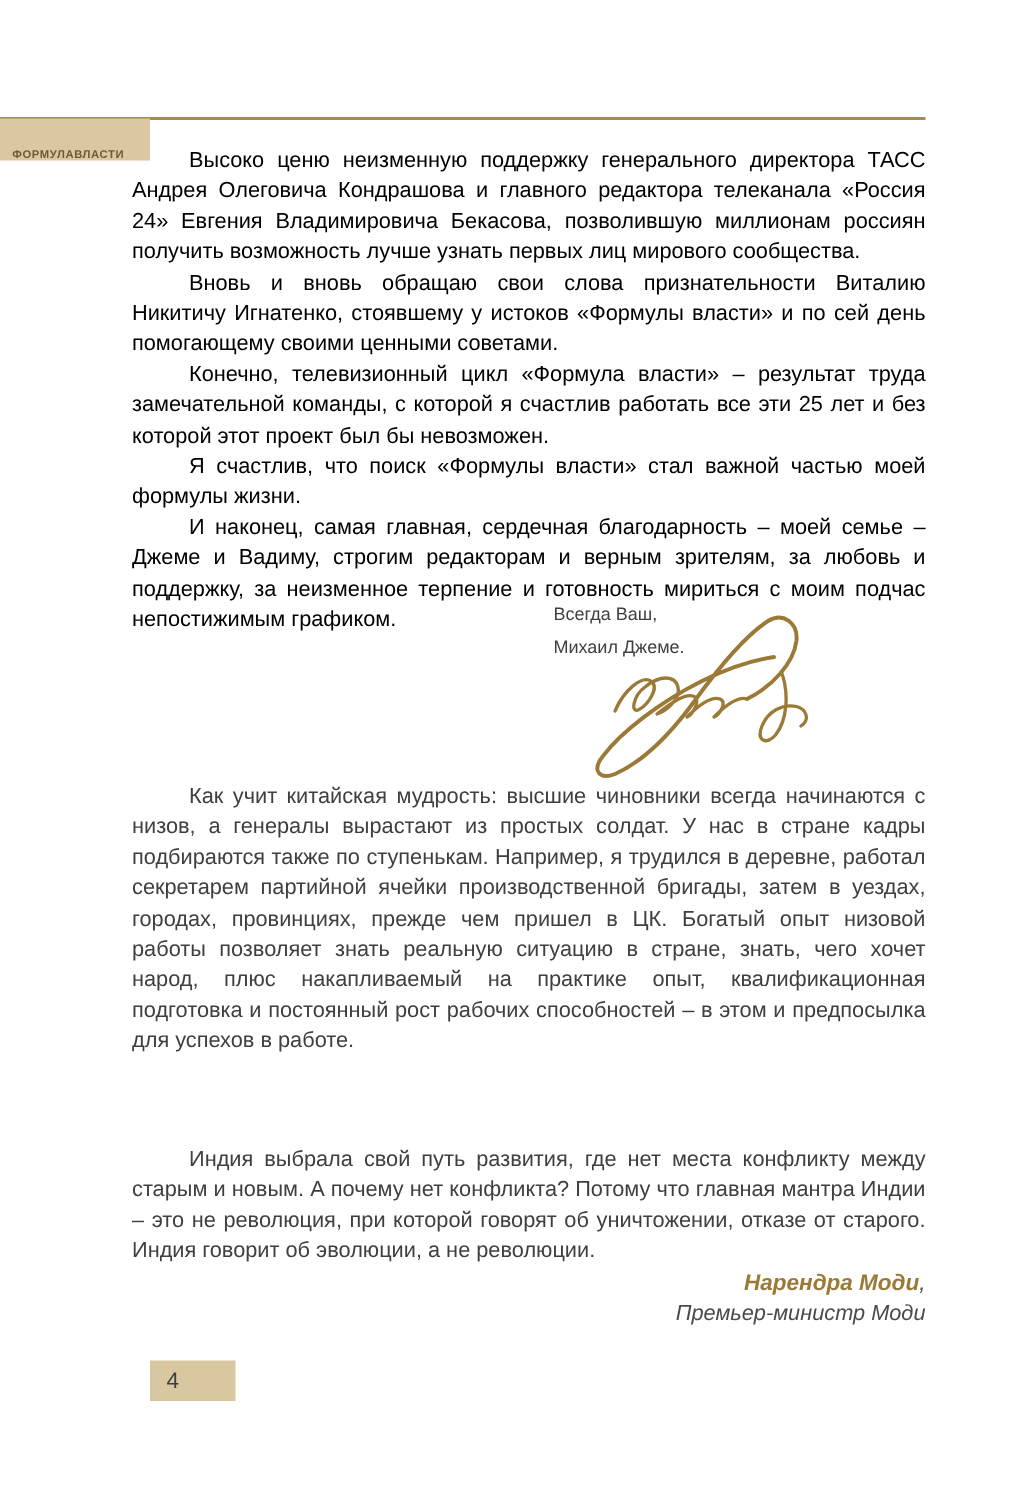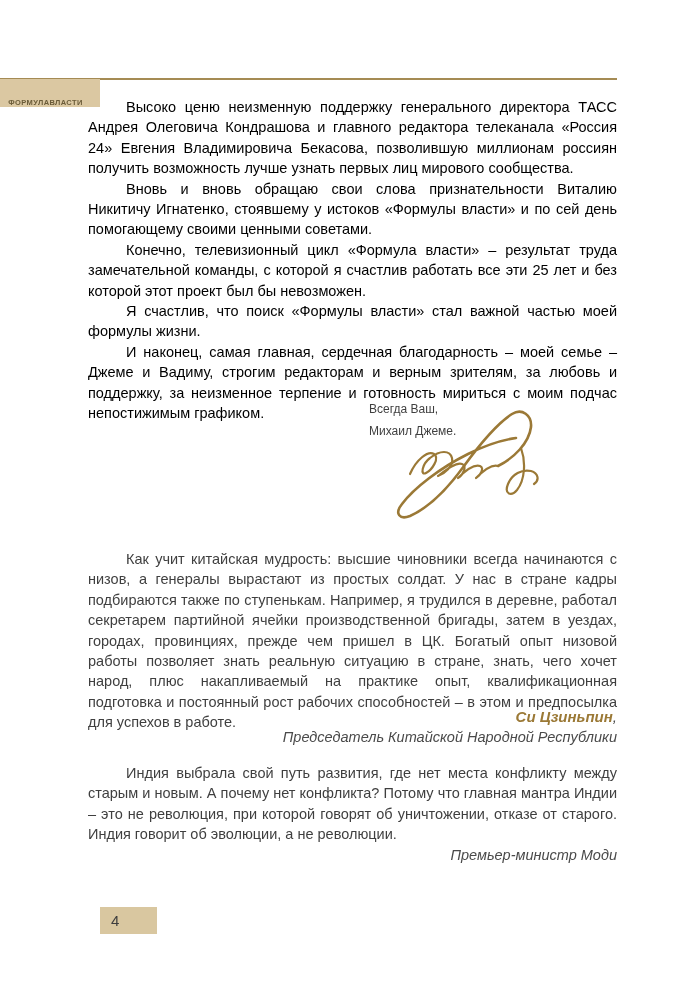--- a/index.html
+++ b/index.html
@@ -39,21 +39,21 @@
   .closing div{white-space:nowrap;}
 
   
   .sig{position:absolute;left:380px;top:396px;width:170px;height:126px;}
   .sig svg{display:block;width:100%;height:100%;}
   .sig path{fill:none;stroke:#9b7936;stroke-linecap:round;stroke-linejoin:round;}
 
   
   .quote{position:absolute;left:88px;width:529px;}
   .quote p{margin:0;font-size:14.5px;line-height:20.4px;text-align:justify;text-indent:38px;color:#3f3f3f;}
-  .q1{top:549px;}
+  .q1{top:521px;}
   .q2{top:763px;}
 
   
   .attr{position:absolute;left:88px;width:529px;text-align:right;}
   .attr .name{
     font-size:15px;font-weight:bold;font-style:italic;color:#9b7936;line-height:21px;
   }
   .attr .sep{font-size:15px;font-style:italic;color:#4a4a4a;}
   .attr .role{font-size:14.5px;font-style:italic;color:#4a4a4a;line-height:21px;}
   .a1{top:706px;}
@@ -97,32 +97,29 @@
       <path stroke-width="2.6" d="M118,70 C134,62 149,47 151,31 C152,19 142,12 132,18 C118,27 100,48 84,70 C66,95 48,112 30,120 C20,124 14,118 22,108 C34,92 60,72 88,58 C104,50 122,44 136,42"></path>
       <path stroke-width="2.2" d="M30,78 C36,64 48,54 54,58 C60,62 52,74 46,77 C40,80 42,68 50,62 C60,54 70,54 72,62 C74,70 64,78 58,80 C66,74 76,66 82,68 C88,70 82,80 78,82 C86,74 94,68 100,70 C105,72 100,80 96,82 C104,74 112,68 118,70"></path>
       <path stroke-width="2.2" d="M141,52 C146,66 145,84 137,94 C131,101 124,98 128,88 C132,78 142,73 151,75 C158,77 160,84 154,88"></path>
     </svg>
   </div>
 
   <div class="quote q1">
     <p>Как учит китайская мудрость: высшие чиновники всегда начинаются с низов, а генералы вырастают из простых солдат. У нас в стране кадры подбираются также по ступенькам. Например, я трудился в деревне, работал секретарем партийной ячейки производственной бригады, затем в уездах, городах, провинциях, прежде чем пришел в ЦК. Богатый опыт низовой работы позволяет знать реальную ситуацию в стране, знать, чего хочет народ, плюс накапливаемый на практике опыт, квалификационная подготовка и постоянный рост рабочих способностей – в этом и предпосылка для успехов в работе.</p>
   </div>
 
-  <div class="attr a1">
-    <div>
-      <span class="name">Си Цзиньпин</span><span class="sep">,</span>
-    </div>
-    <div class="role">Председатель Китайской Народной Республики</div>
-  </div>
 
   <div class="quote q2">
     <p>Индия выбрала свой путь развития, где нет места конфликту между старым и новым. А почему нет конфликта? Потому что главная мантра Индии – это не революция, при которой говорят об уничтожении, отказе от старого. Индия говорит об эволюции, а не революции.</p>
   </div>
 
   <div class="attr a2">
+    <div>
+      <span class="name">Нарендра Моди</span><span class="sep">,</span>
+    </div>
     <div class="role">Премьер-министр Моди</div>
   </div>
 
   <div class="page-box">
     <span>4</span>
   </div>
 
 </div>
 
 </body></html>

